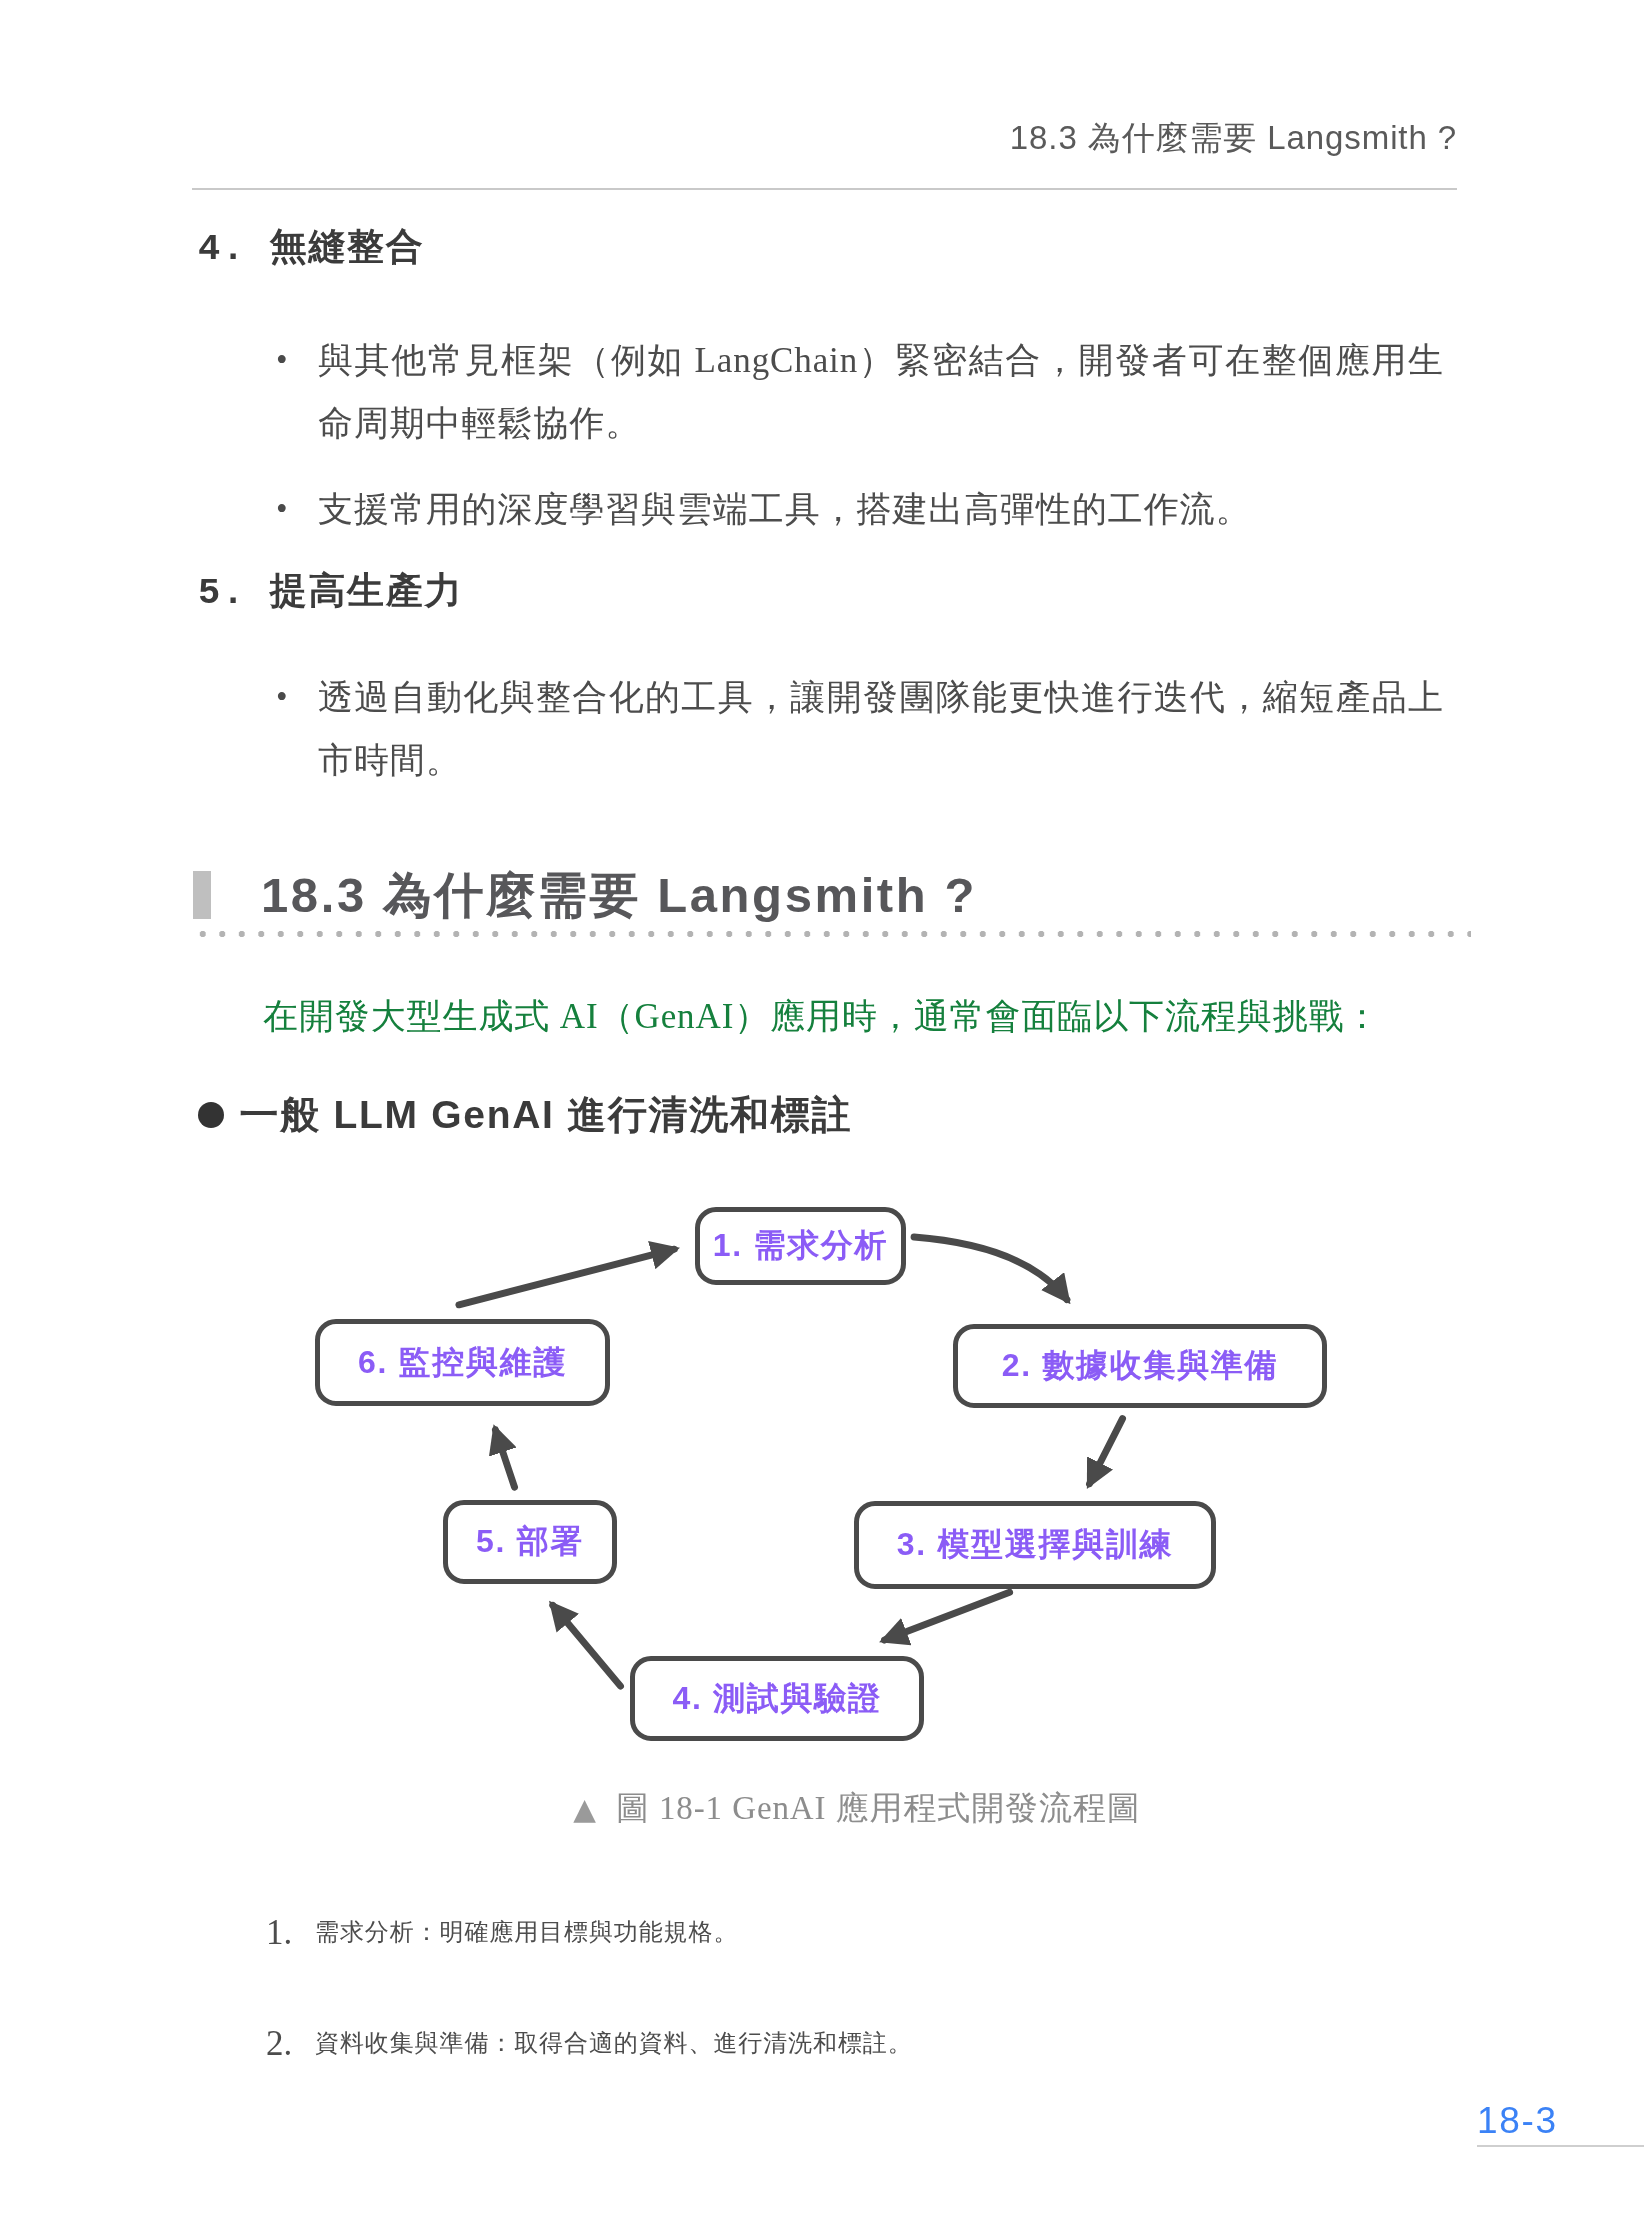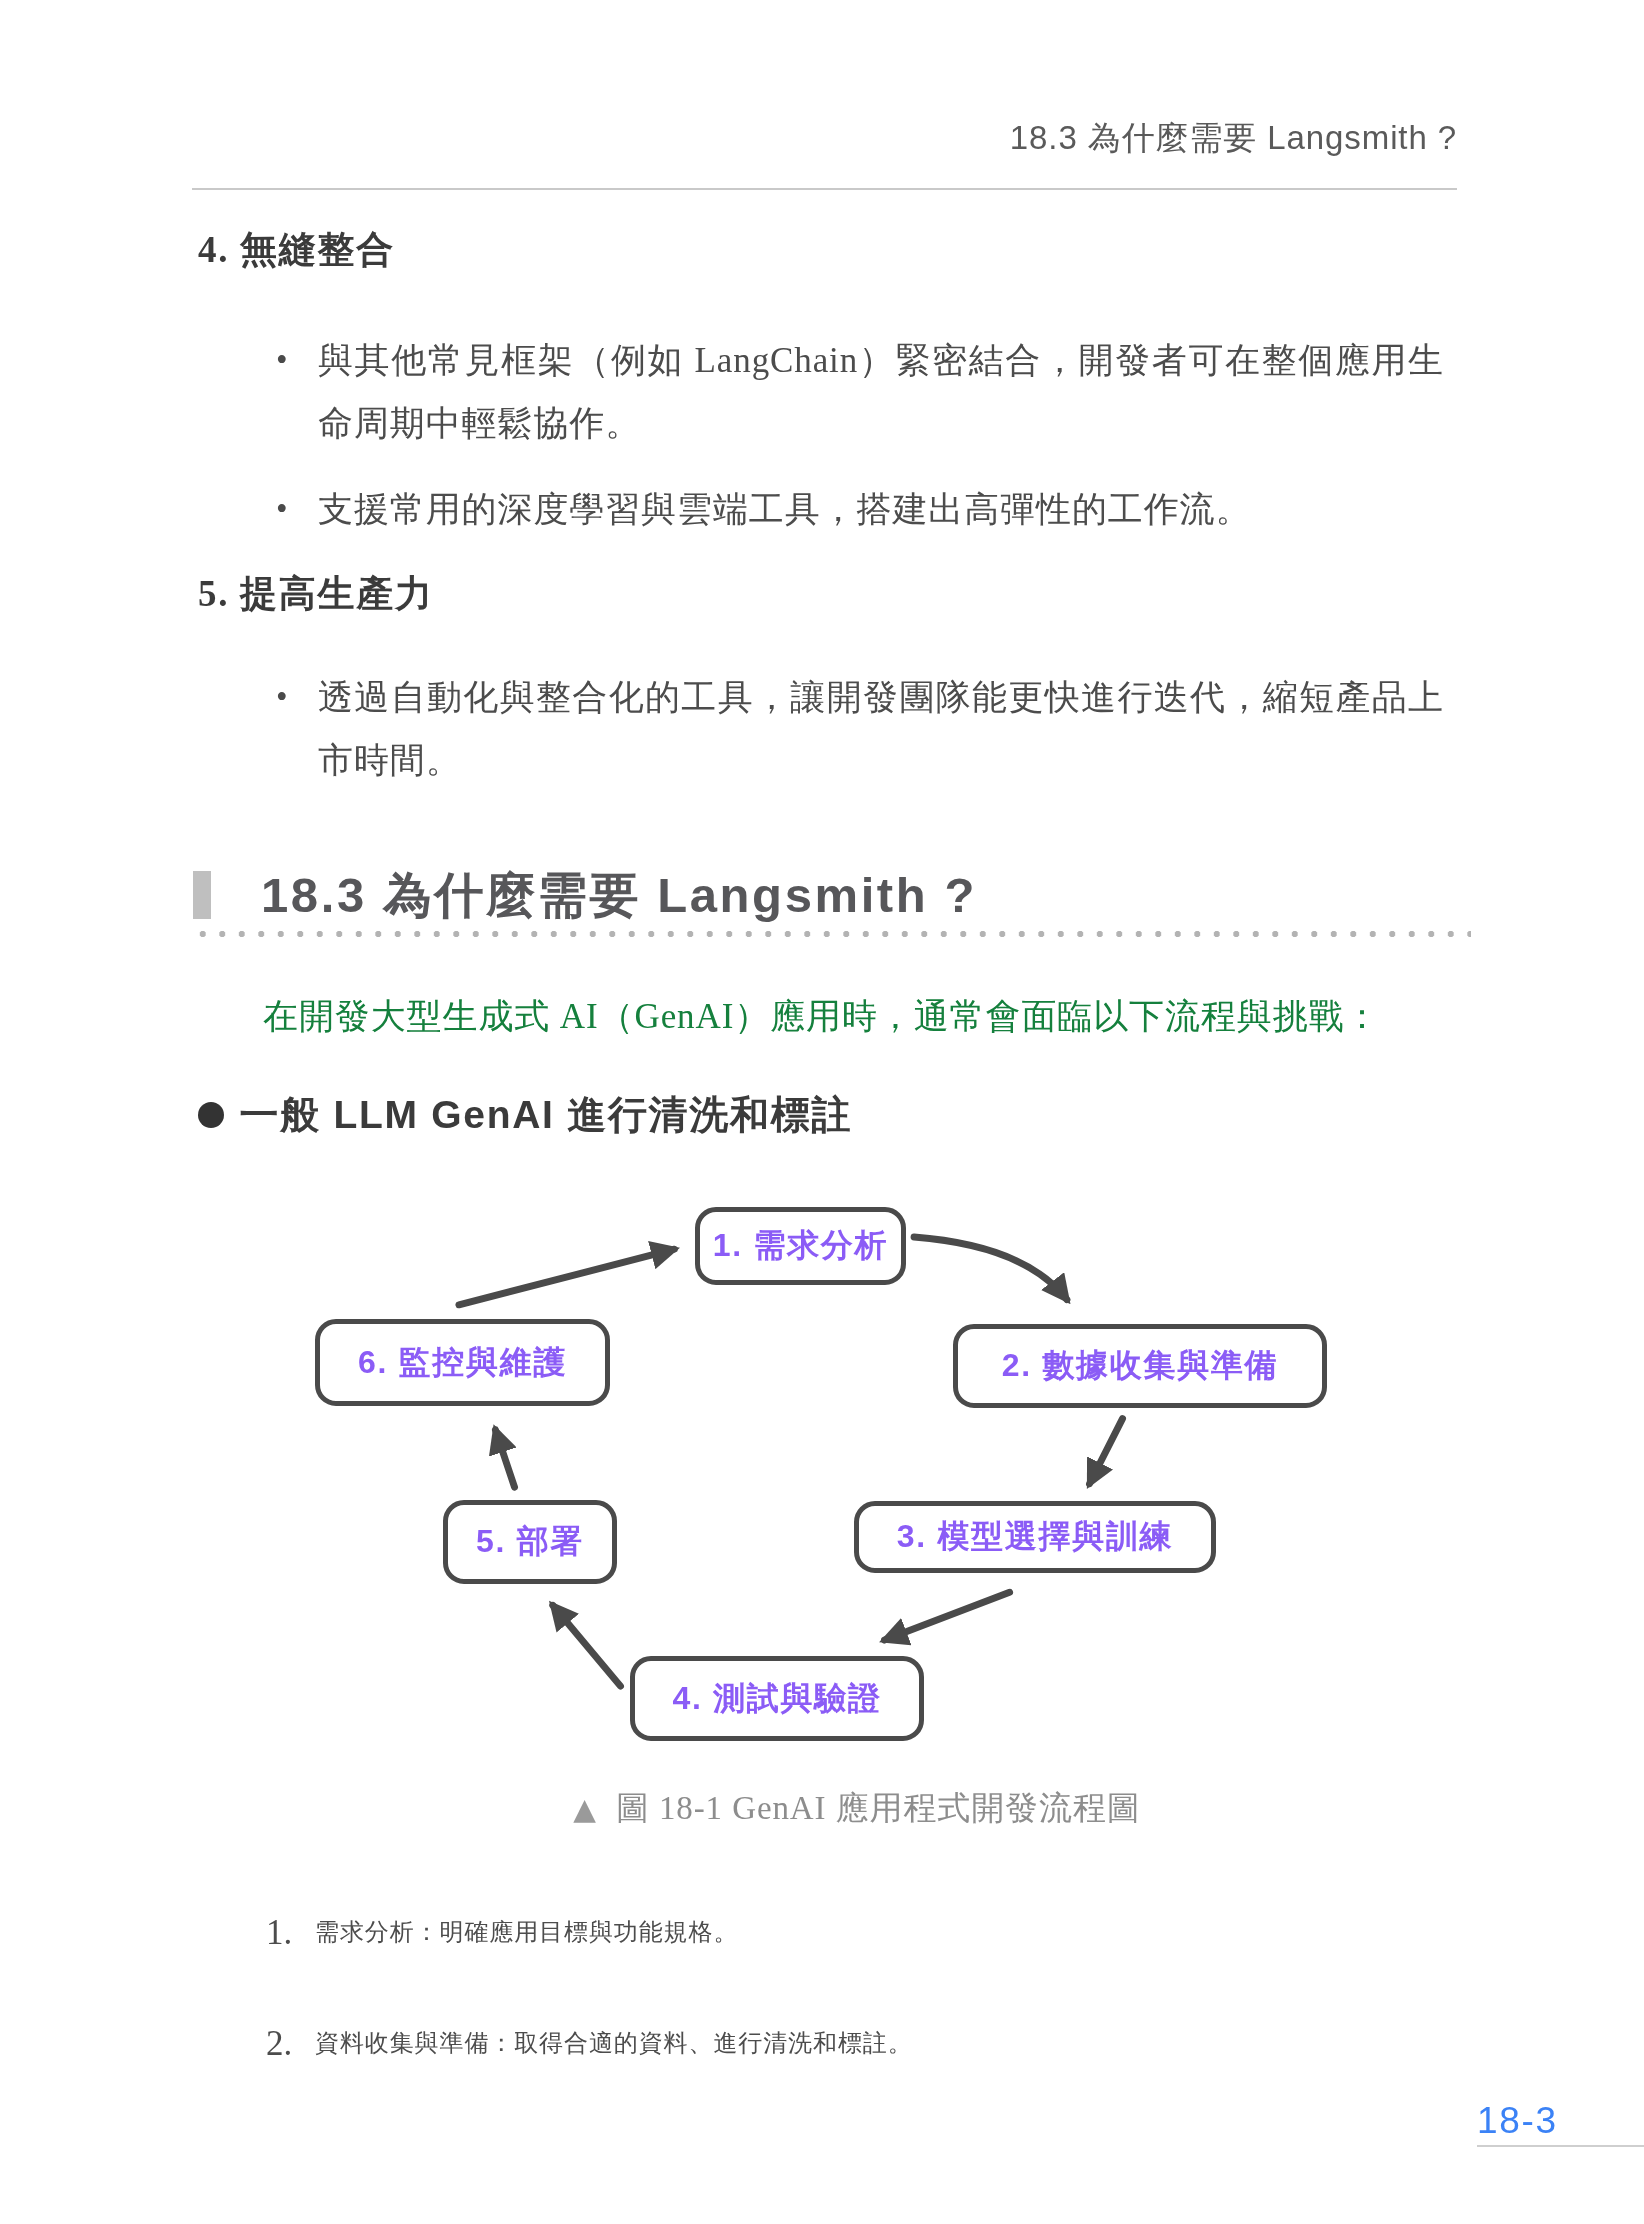--- a/index.html
+++ b/index.html
@@ -16,21 +16,21 @@
   .running-header{
     left:0;top:118px;width:1457px;
     text-align:right;
     font-family:"Liberation Sans","DejaVu Sans",sans-serif;
     font-size:33px;line-height:40px;color:#5a5a5a;letter-spacing:0.9px;
   }
   .header-rule{left:192px;top:188px;width:1265px;height:1.7px;background:#c9c9c9;}
   
   .num-heading{
     left:198px;
-    font-family:Liberation Serif, serif;
+    font-family:Liberation Mono, monospace;
     font-weight:700;font-size:37px;line-height:43px;color:#3b3b3b;letter-spacing:1.7px;
   }
   
   .bullet-row{left:276px;width:1186px;display:flex;}
   .bullet-dot{
     width:42px;flex:0 0 42px;
     font-size:33px;line-height:63px;color:#4a4a4a;
   }
   .bullet-text{
     margin:0;width:1126px;
@@ -69,21 +69,21 @@
   .node{
     position:absolute;box-sizing:border-box;
     background:#ffffff;border:5.2px solid #4a4a4a;border-radius:21px;
     display:flex;align-items:center;justify-content:center;
     font-family:"Liberation Sans","DejaVu Sans",sans-serif;
     font-weight:700;font-size:32px;color:#8b5cf6;letter-spacing:1.7px;
     white-space:nowrap;
   }
   .node-1{left:695px;top:29px;width:211px;height:78px;}
   .node-2{left:953px;top:146px;width:374px;height:84px;}
-  .node-3{left:854px;top:323px;width:362px;height:72px;}
+  .node-3{left:854px;top:323px;width:362px;height:88px;}
   .node-4{left:630px;top:478px;width:294px;height:85px;}
   .node-5{left:443px;top:322px;width:174px;height:84px;}
   .node-6{left:315px;top:141px;width:295px;height:87px;}
   
   .figure-caption{
     left:0;top:1787px;width:1644px;text-align:center;
     font-size:33px;line-height:42px;color:#8d8d8d;letter-spacing:0.9px;margin-left:35px;
   }
   .caption-triangle{color:#9a9a9a;font-family:"DejaVu Sans",sans-serif;font-size:29.5px;margin-right:19px;}
   

